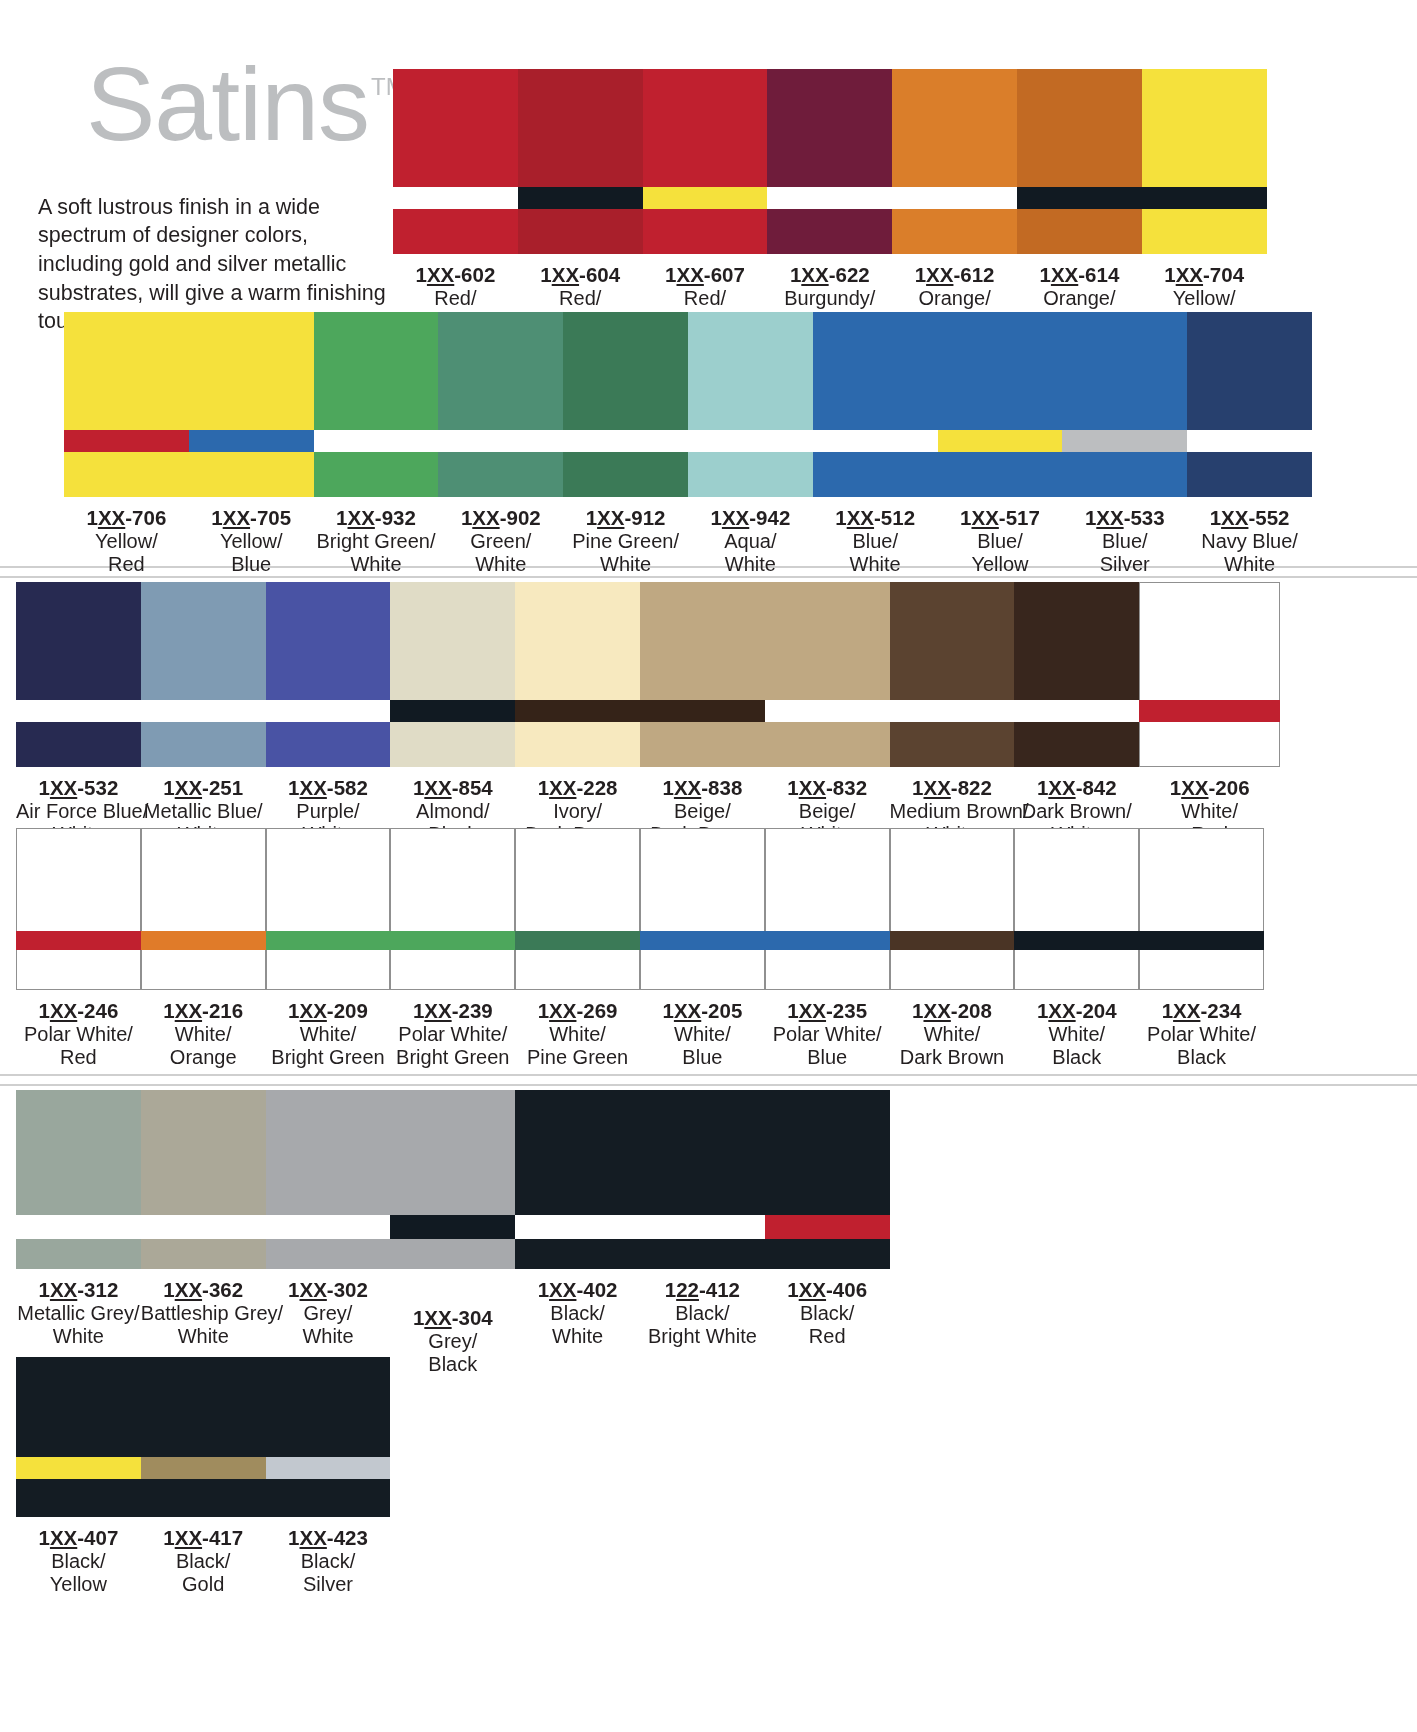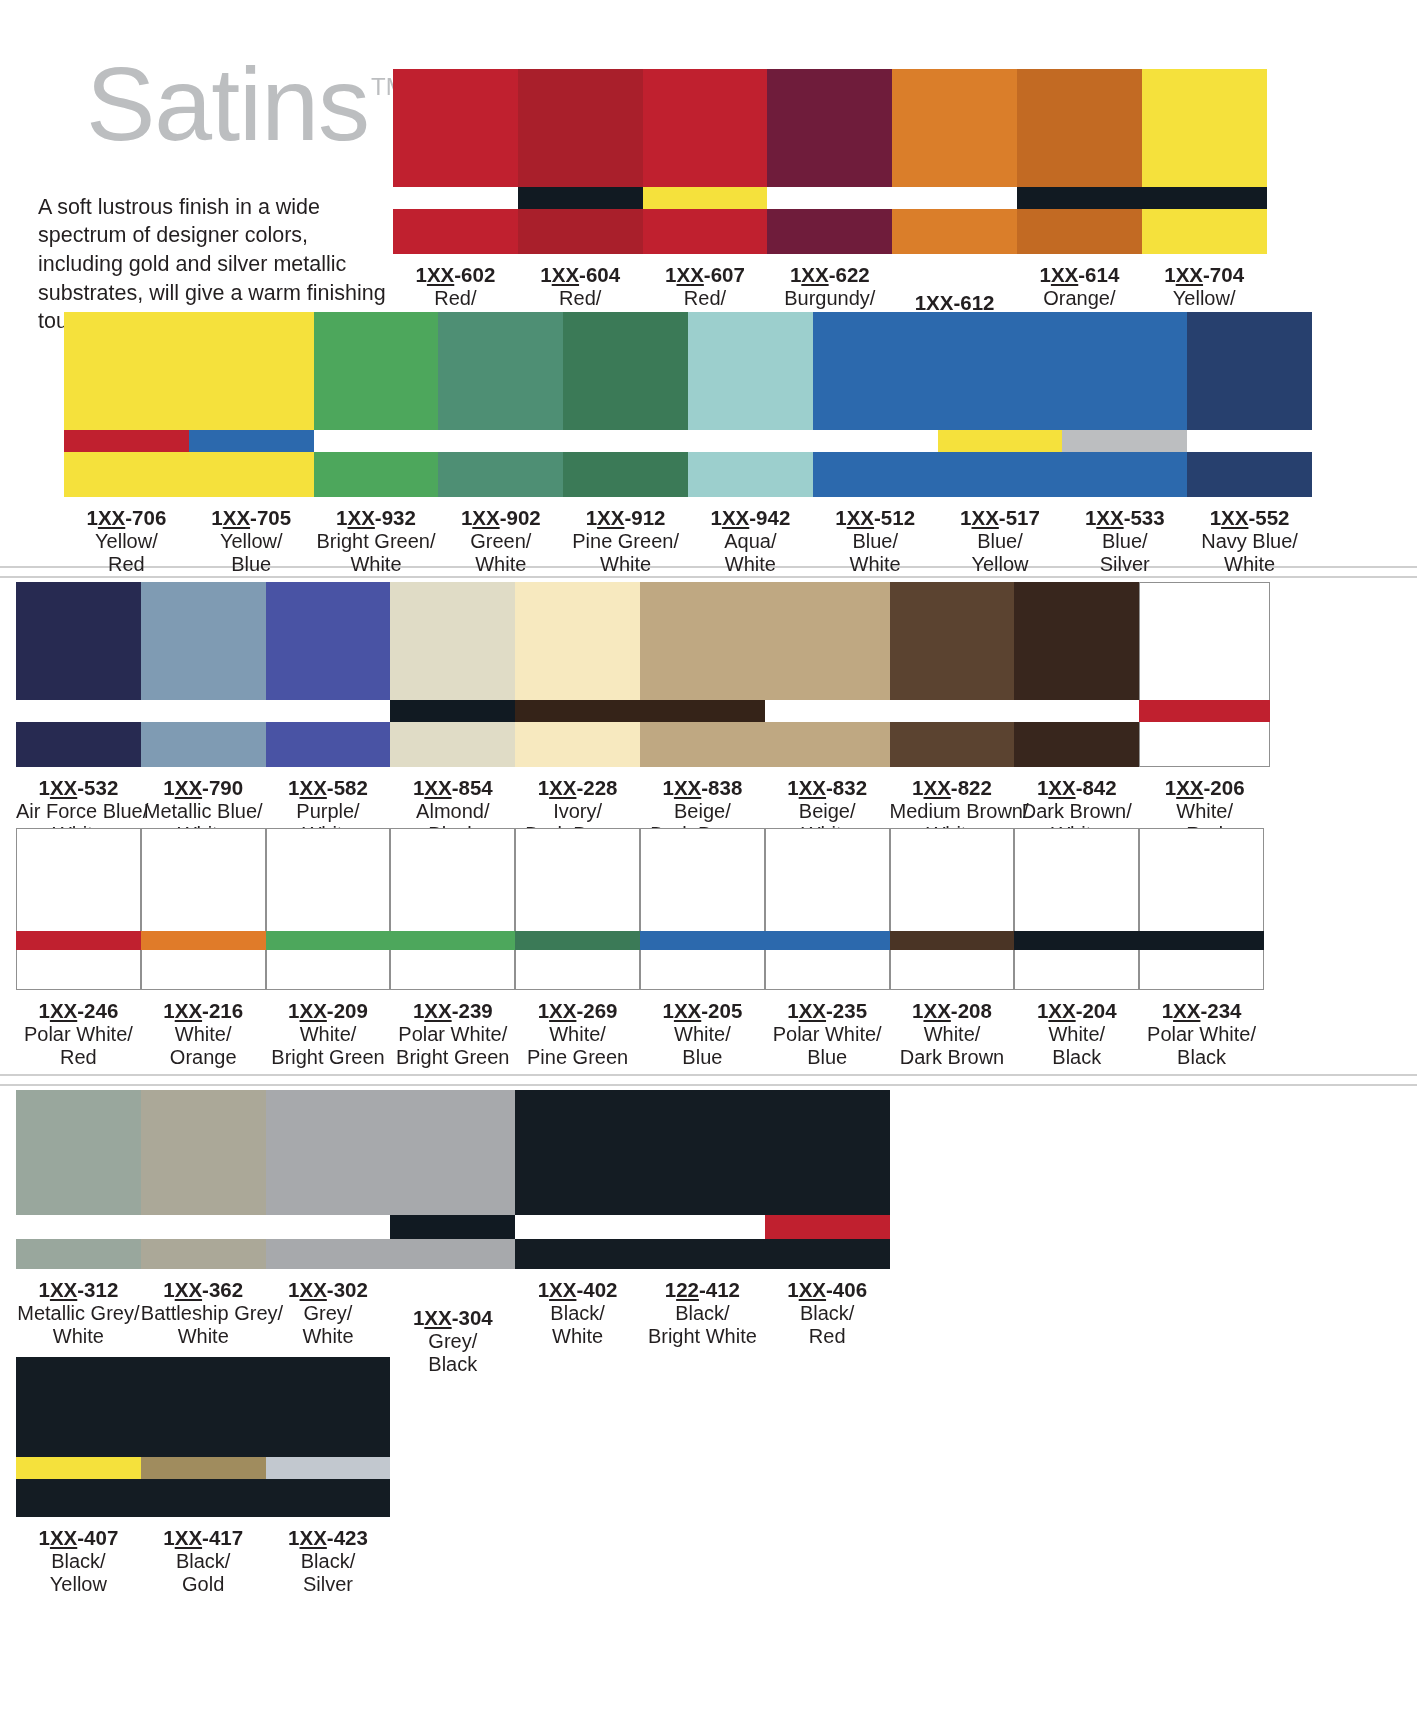--- a/index.html
+++ b/index.html
@@ -159,21 +159,21 @@
             <div class="chip-top" style="height: 118px; background: rgb(111, 28, 59);"></div>
             <div class="chip-stripe" style="height: 22px; background: rgb(255, 255, 255);"></div>
             <div class="chip-bot" style="height: 45px; background: rgb(111, 28, 59);"></div>
           </div>
           <div class="caption">
             <div class="code"><span>1</span><u>XX</u><span>-622</span></div>
             <div class="desc">Burgundy/</div>
             <div class="desc">White</div>
           </div>
         </div>
-        <div class="cell" style="width: 124.8px; gap: 28px;">
+        <div class="cell" style="width: 124.8px;">
           <div class="chip">
             <div class="chip-top" style="height: 118px; background: rgb(218, 126, 42);"></div>
             <div class="chip-stripe" style="height: 22px; background: rgb(255, 255, 255);"></div>
             <div class="chip-bot" style="height: 45px; background: rgb(218, 126, 42);"></div>
           </div>
           <div class="caption">
             <div class="code"><span>1</span><u>XX</u><span>-612</span></div>
             <div class="desc">Orange/</div>
             <div class="desc">White</div>
           </div>
@@ -338,21 +338,21 @@
             <div class="desc">White</div>
           </div>
         </div>
         <div class="cell" style="width: 124.8px;">
           <div class="chip">
             <div class="chip-top" style="height: 118px; background: rgb(127, 155, 179);"></div>
             <div class="chip-stripe" style="height: 22px; background: rgb(255, 255, 255);"></div>
             <div class="chip-bot" style="height: 45px; background: rgb(127, 155, 179);"></div>
           </div>
           <div class="caption">
-            <div class="code"><span>1</span><u>XX</u><span>-790</span></div>
+            <div class="code"><span>1</span><u>XX</u><span>-251</span></div>
             <div class="desc">Metallic Blue/</div>
             <div class="desc">White</div>
           </div>
         </div>
         <div class="cell" style="width: 124.8px;">
           <div class="chip">
             <div class="chip-top" style="height: 118px; background: rgb(73, 83, 164);"></div>
             <div class="chip-stripe" style="height: 22px; background: rgb(255, 255, 255);"></div>
             <div class="chip-bot" style="height: 45px; background: rgb(73, 83, 164);"></div>
           </div>
@@ -427,21 +427,21 @@
             <div class="chip-top" style="height: 118px; background: rgb(56, 38, 29);"></div>
             <div class="chip-stripe" style="height: 22px; background: rgb(255, 255, 255);"></div>
             <div class="chip-bot" style="height: 45px; background: rgb(56, 38, 29);"></div>
           </div>
           <div class="caption">
             <div class="code"><span>1</span><u>XX</u><span>-842</span></div>
             <div class="desc">Dark Brown/</div>
             <div class="desc">White</div>
           </div>
         </div>
-        <div class="cell" style="width: 131px; justify-content: center;">
+        <div class="cell" style="width: 141px; justify-content: center;">
           <div class="chip">
             <div class="chip-top" style="height: 118px; background: rgb(255, 255, 255); border-left: 1px solid rgb(144, 144, 144); border-right: 1px solid rgb(144, 144, 144); border-top: 1px solid rgb(144, 144, 144);"></div>
             <div class="chip-stripe" style="height: 22px; background: rgb(192, 32, 47);"></div>
             <div class="chip-bot" style="height: 45px; background: rgb(255, 255, 255); border-left: 1px solid rgb(144, 144, 144); border-right: 1px solid rgb(144, 144, 144); border-bottom: 1px solid rgb(144, 144, 144);"></div>
           </div>
           <div class="caption">
             <div class="code"><span>1</span><u>XX</u><span>-206</span></div>
             <div class="desc">White/</div>
             <div class="desc">Red</div>
           </div>

